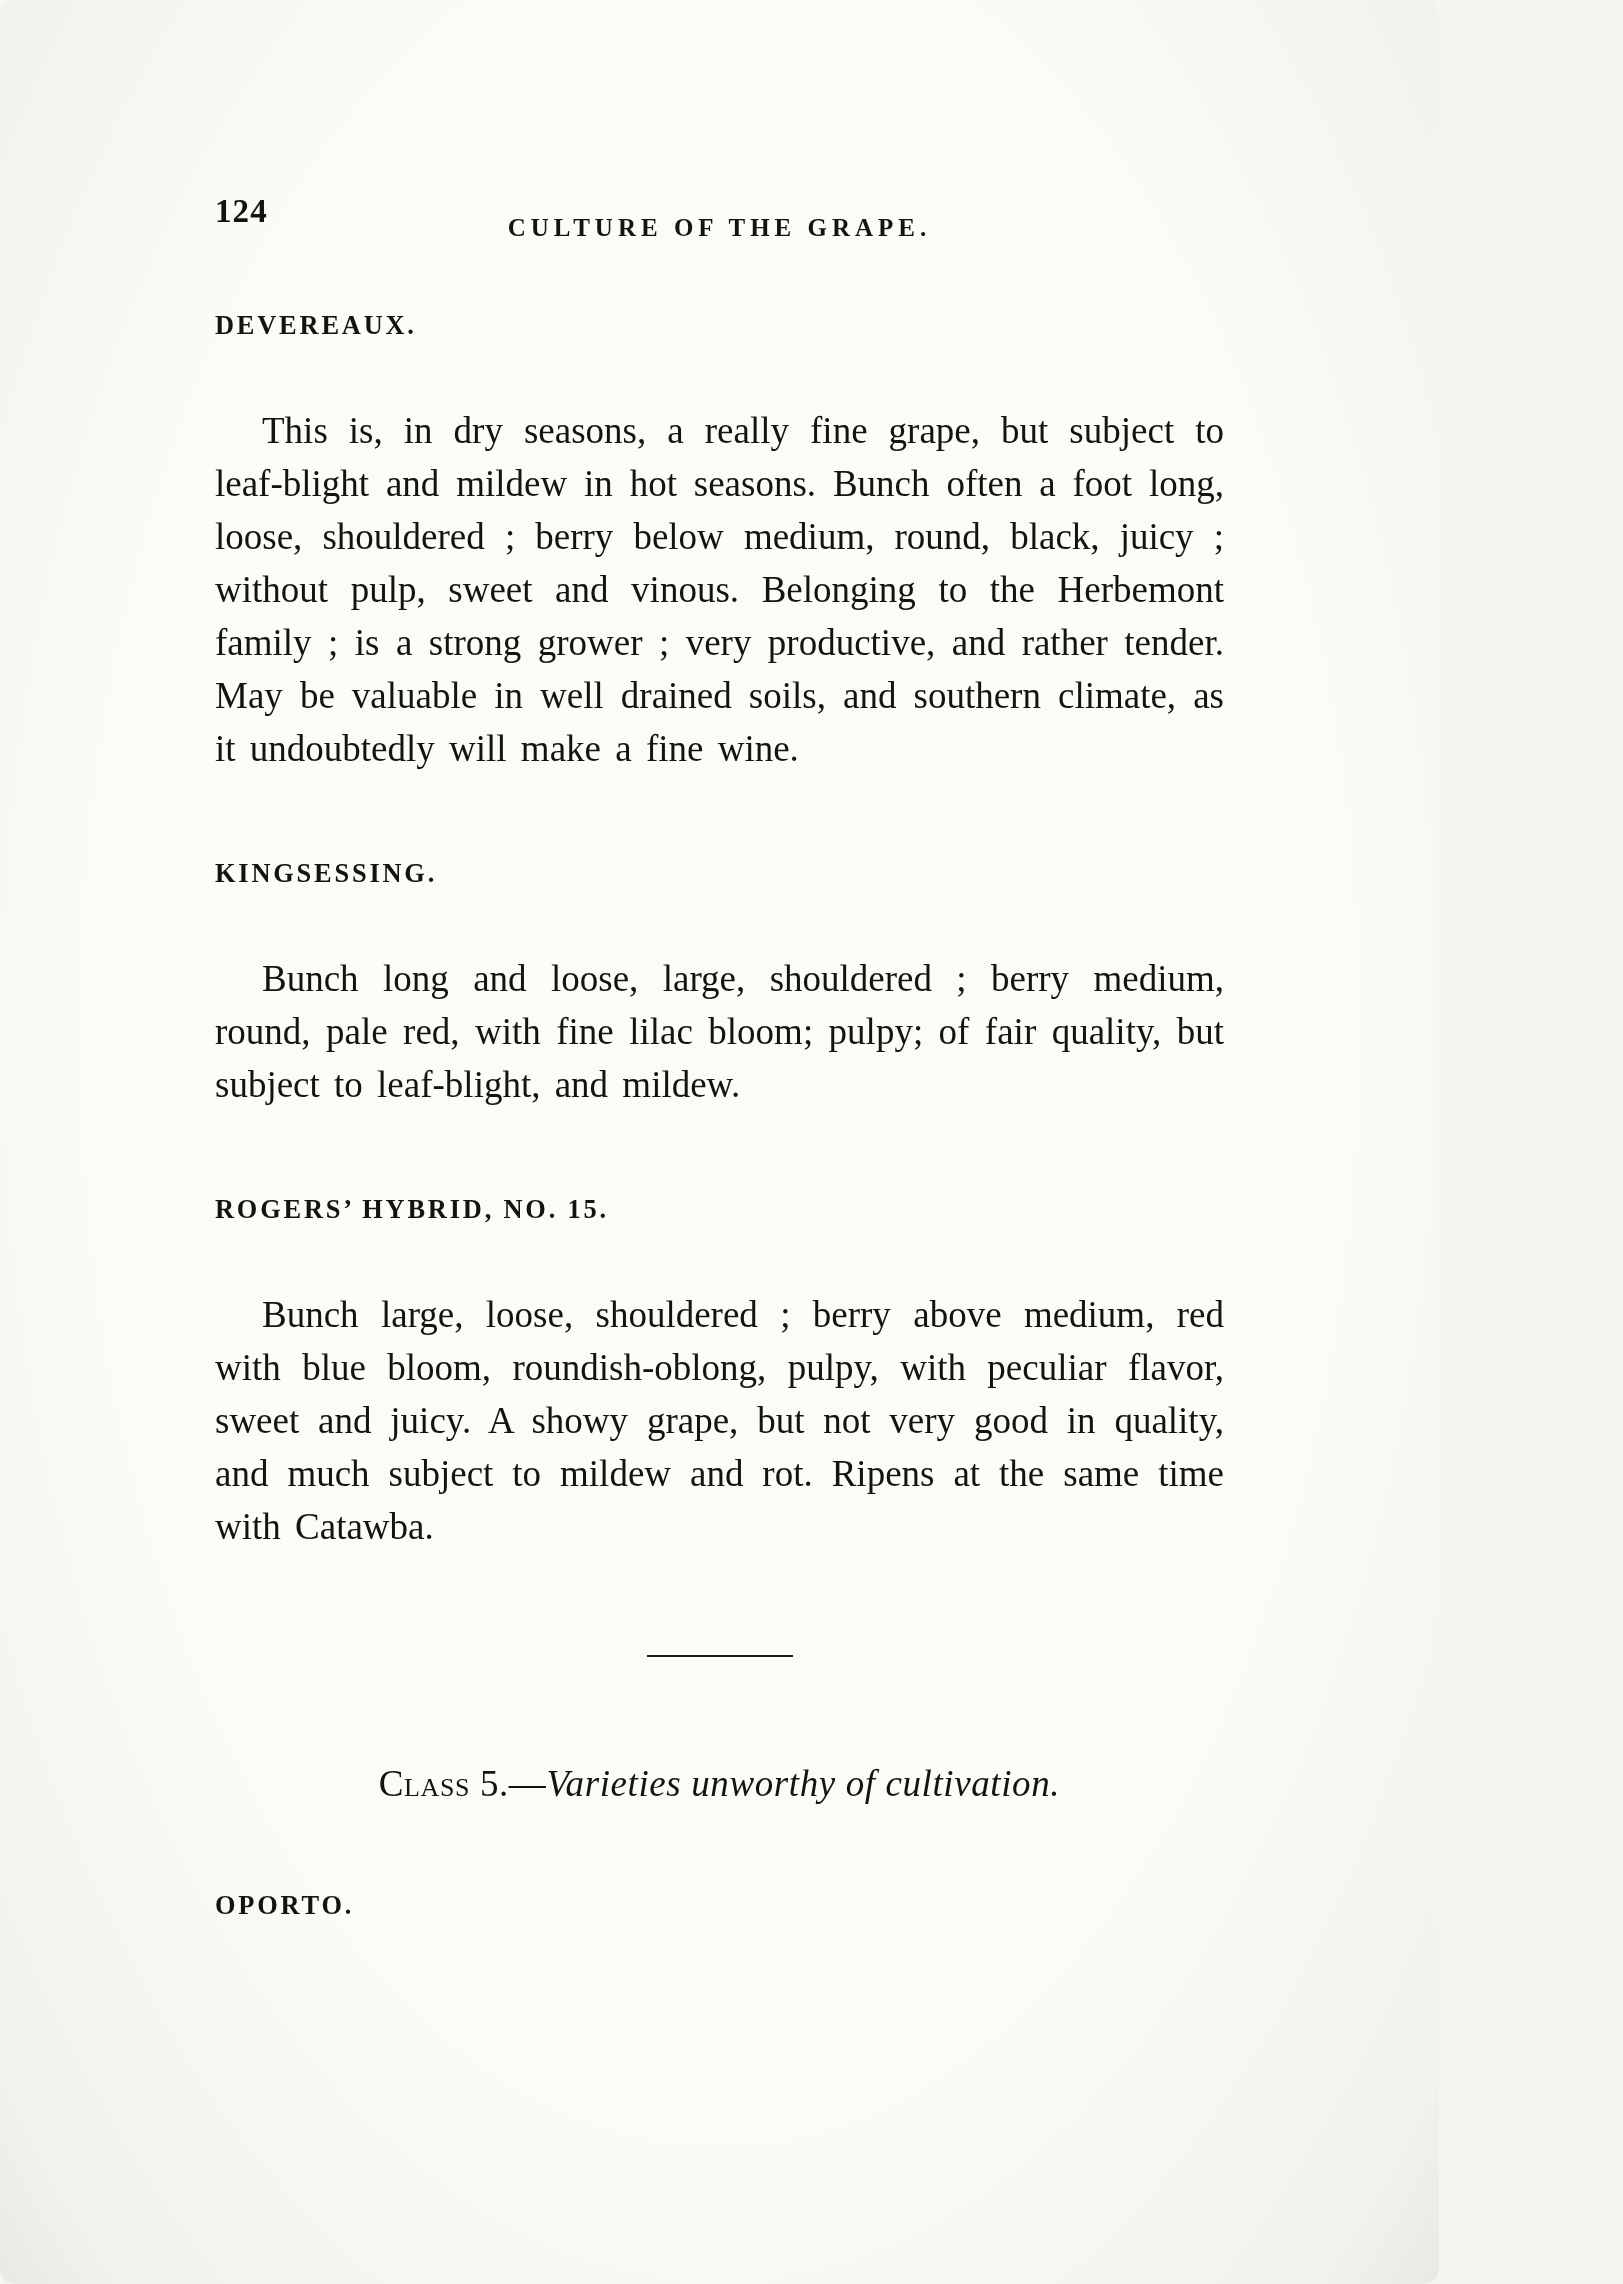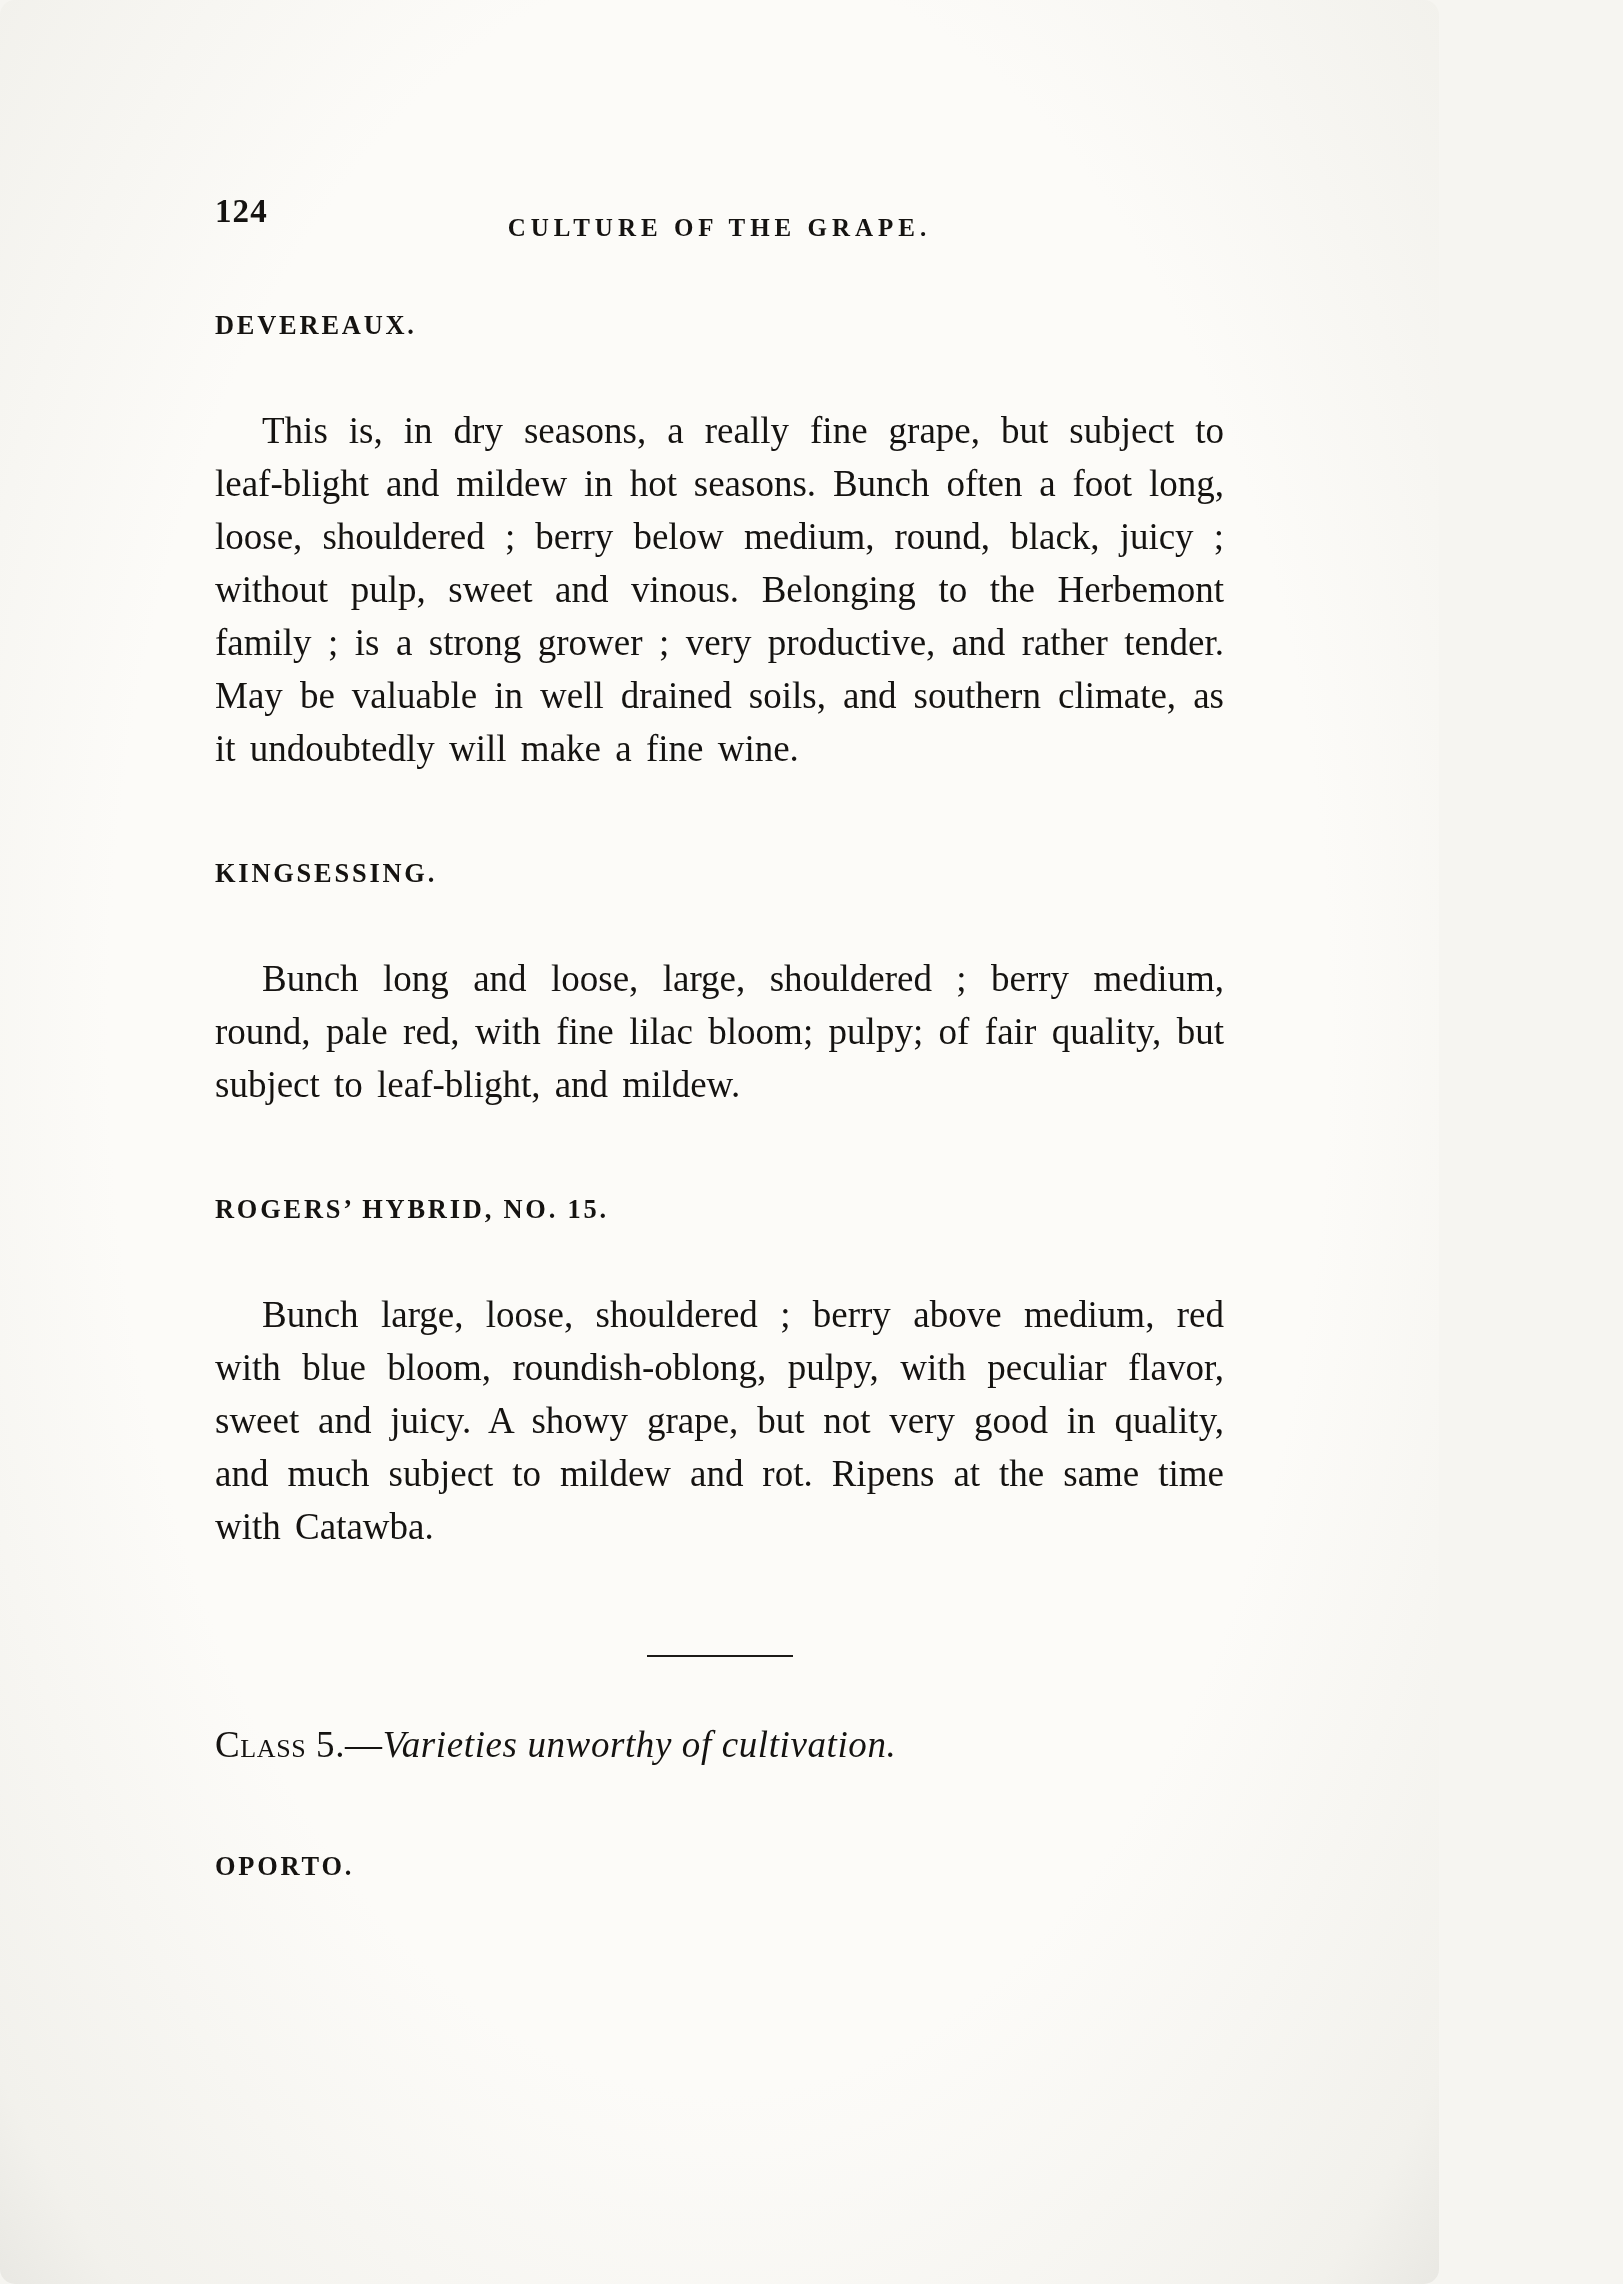--- a/index.html
+++ b/index.html
@@ -72,23 +72,24 @@
   
   .divider {
     width: 146px;
     height: 0;
     border-top: 2.8px solid #1c1a18;
     margin: 102px auto 0 auto;
   }
 
   
   .class-head {
+    text-align: center;
     font-size: 37px;
     font-weight: normal;
-    margin-top: 66px;
+    margin-top: 105px;
     letter-spacing: 0.6px;
     font-family: Liberation Serif, serif;
   }
   .class-head .sc { font-variant: small-caps; }
   .class-head em { font-style: italic; font-weight: normal; }
 
   .oporto-head { margin-top: 85px; margin-bottom: 44px; }
 </style>
 </head>
 <body>

